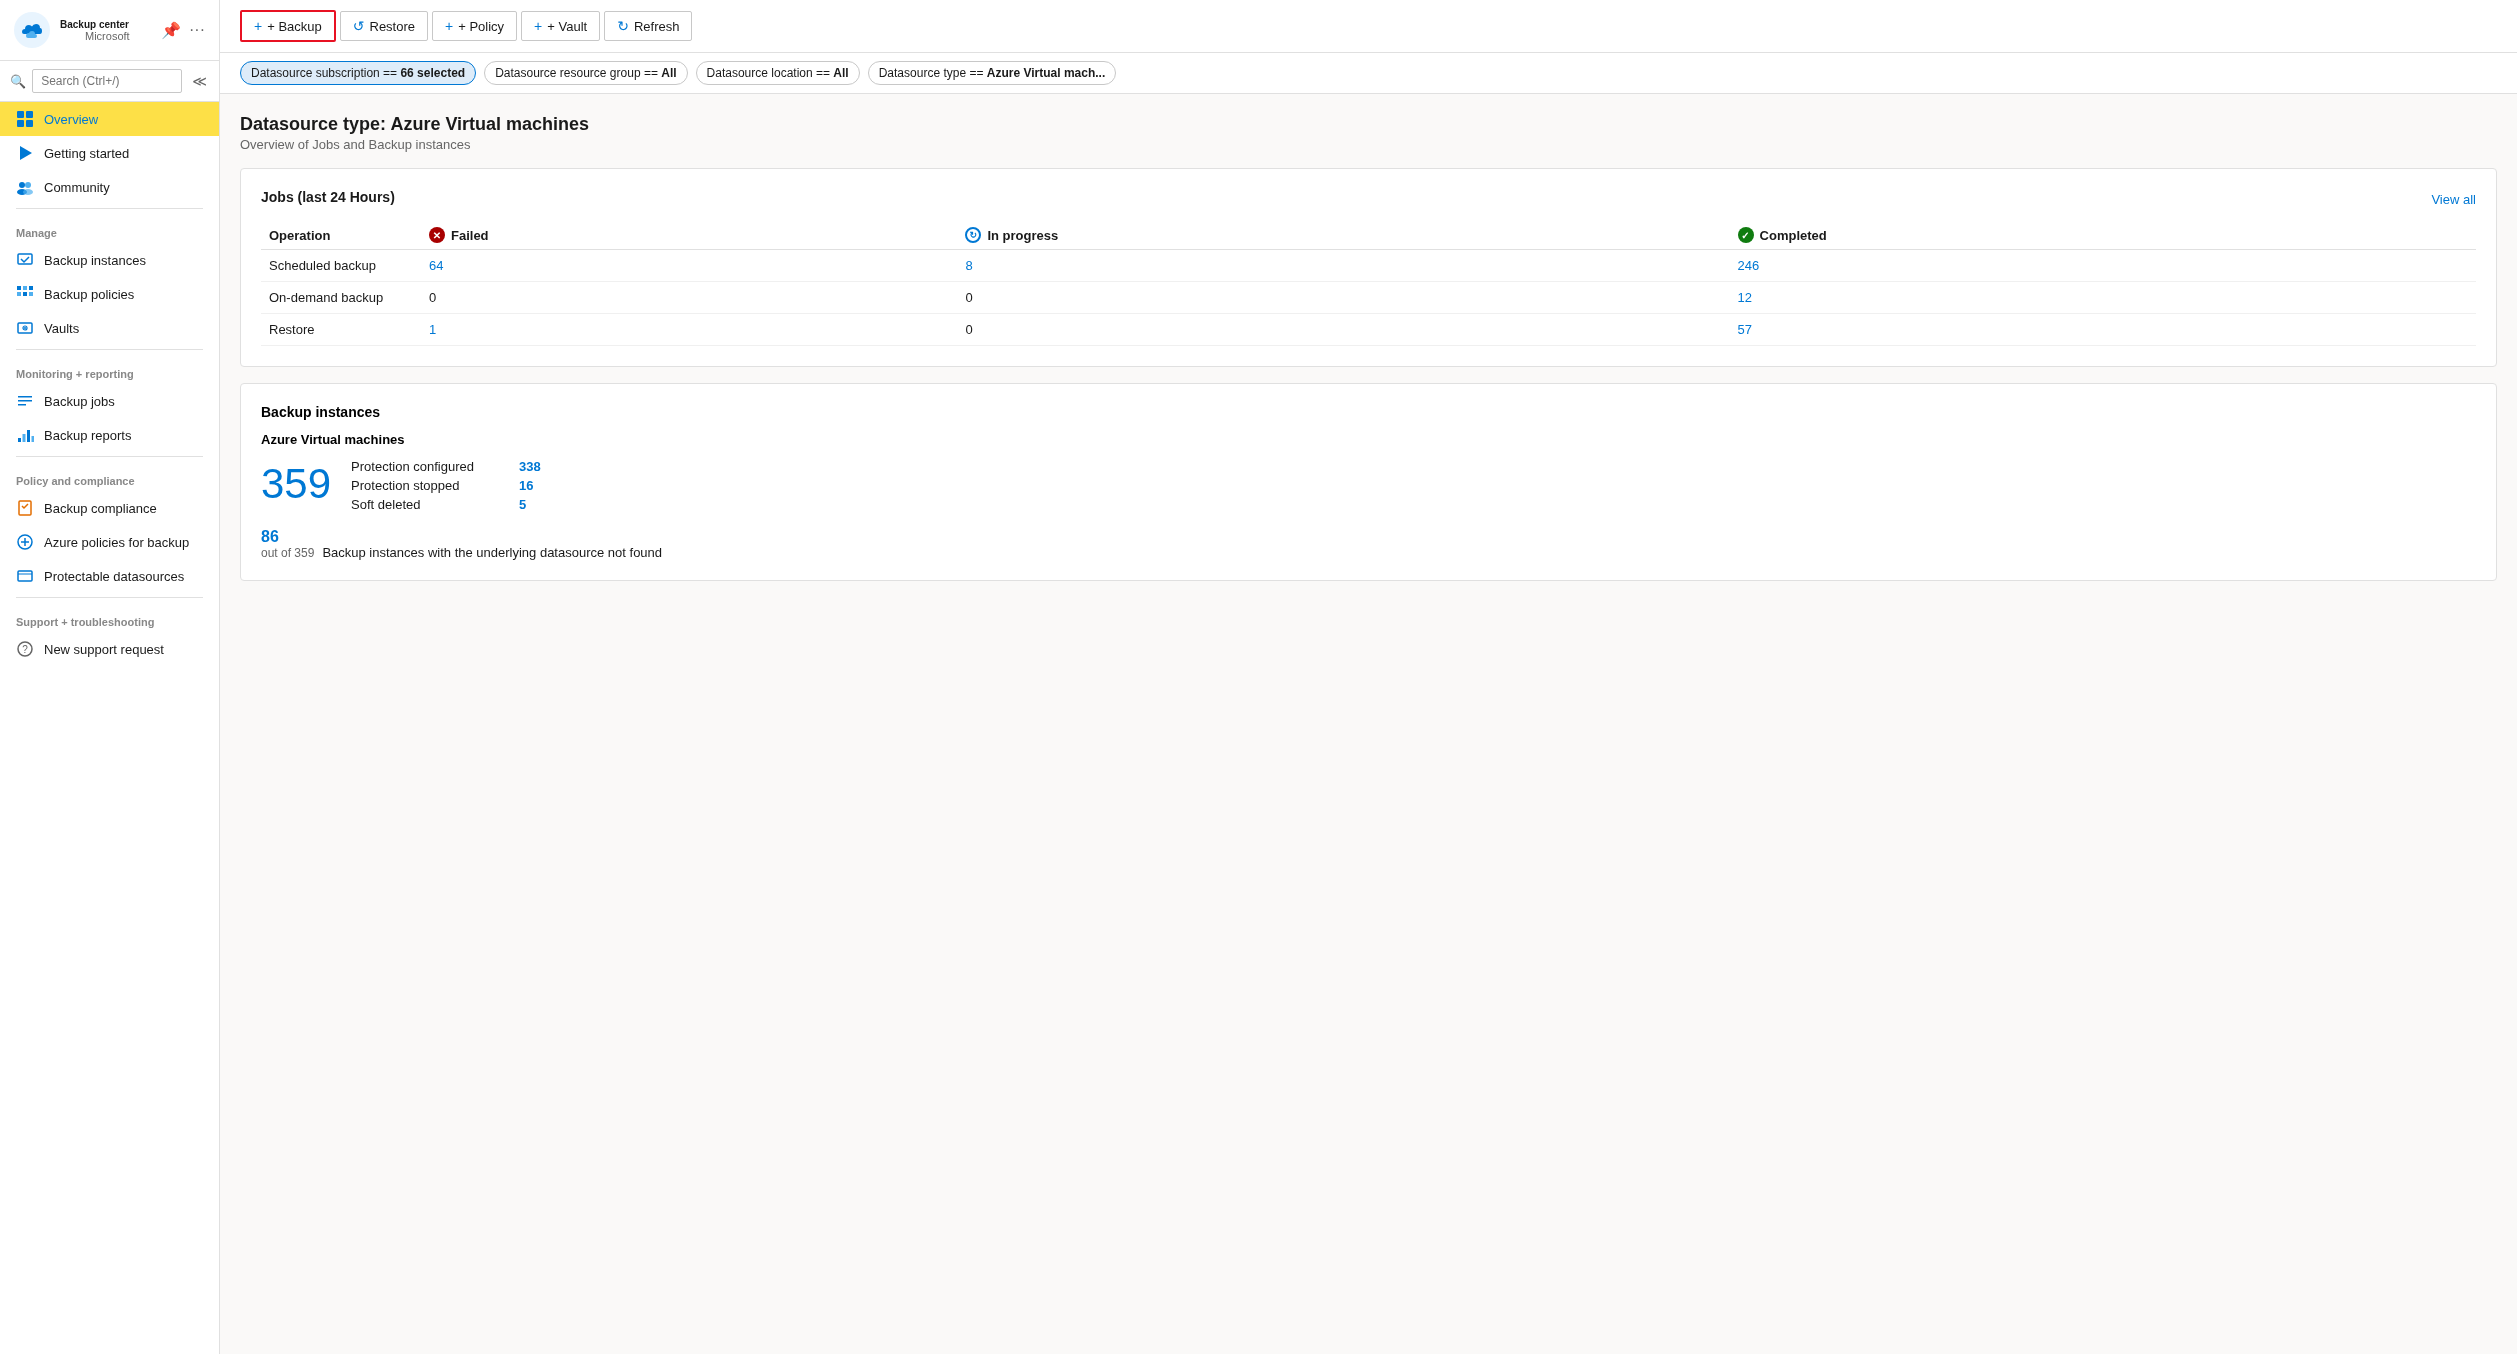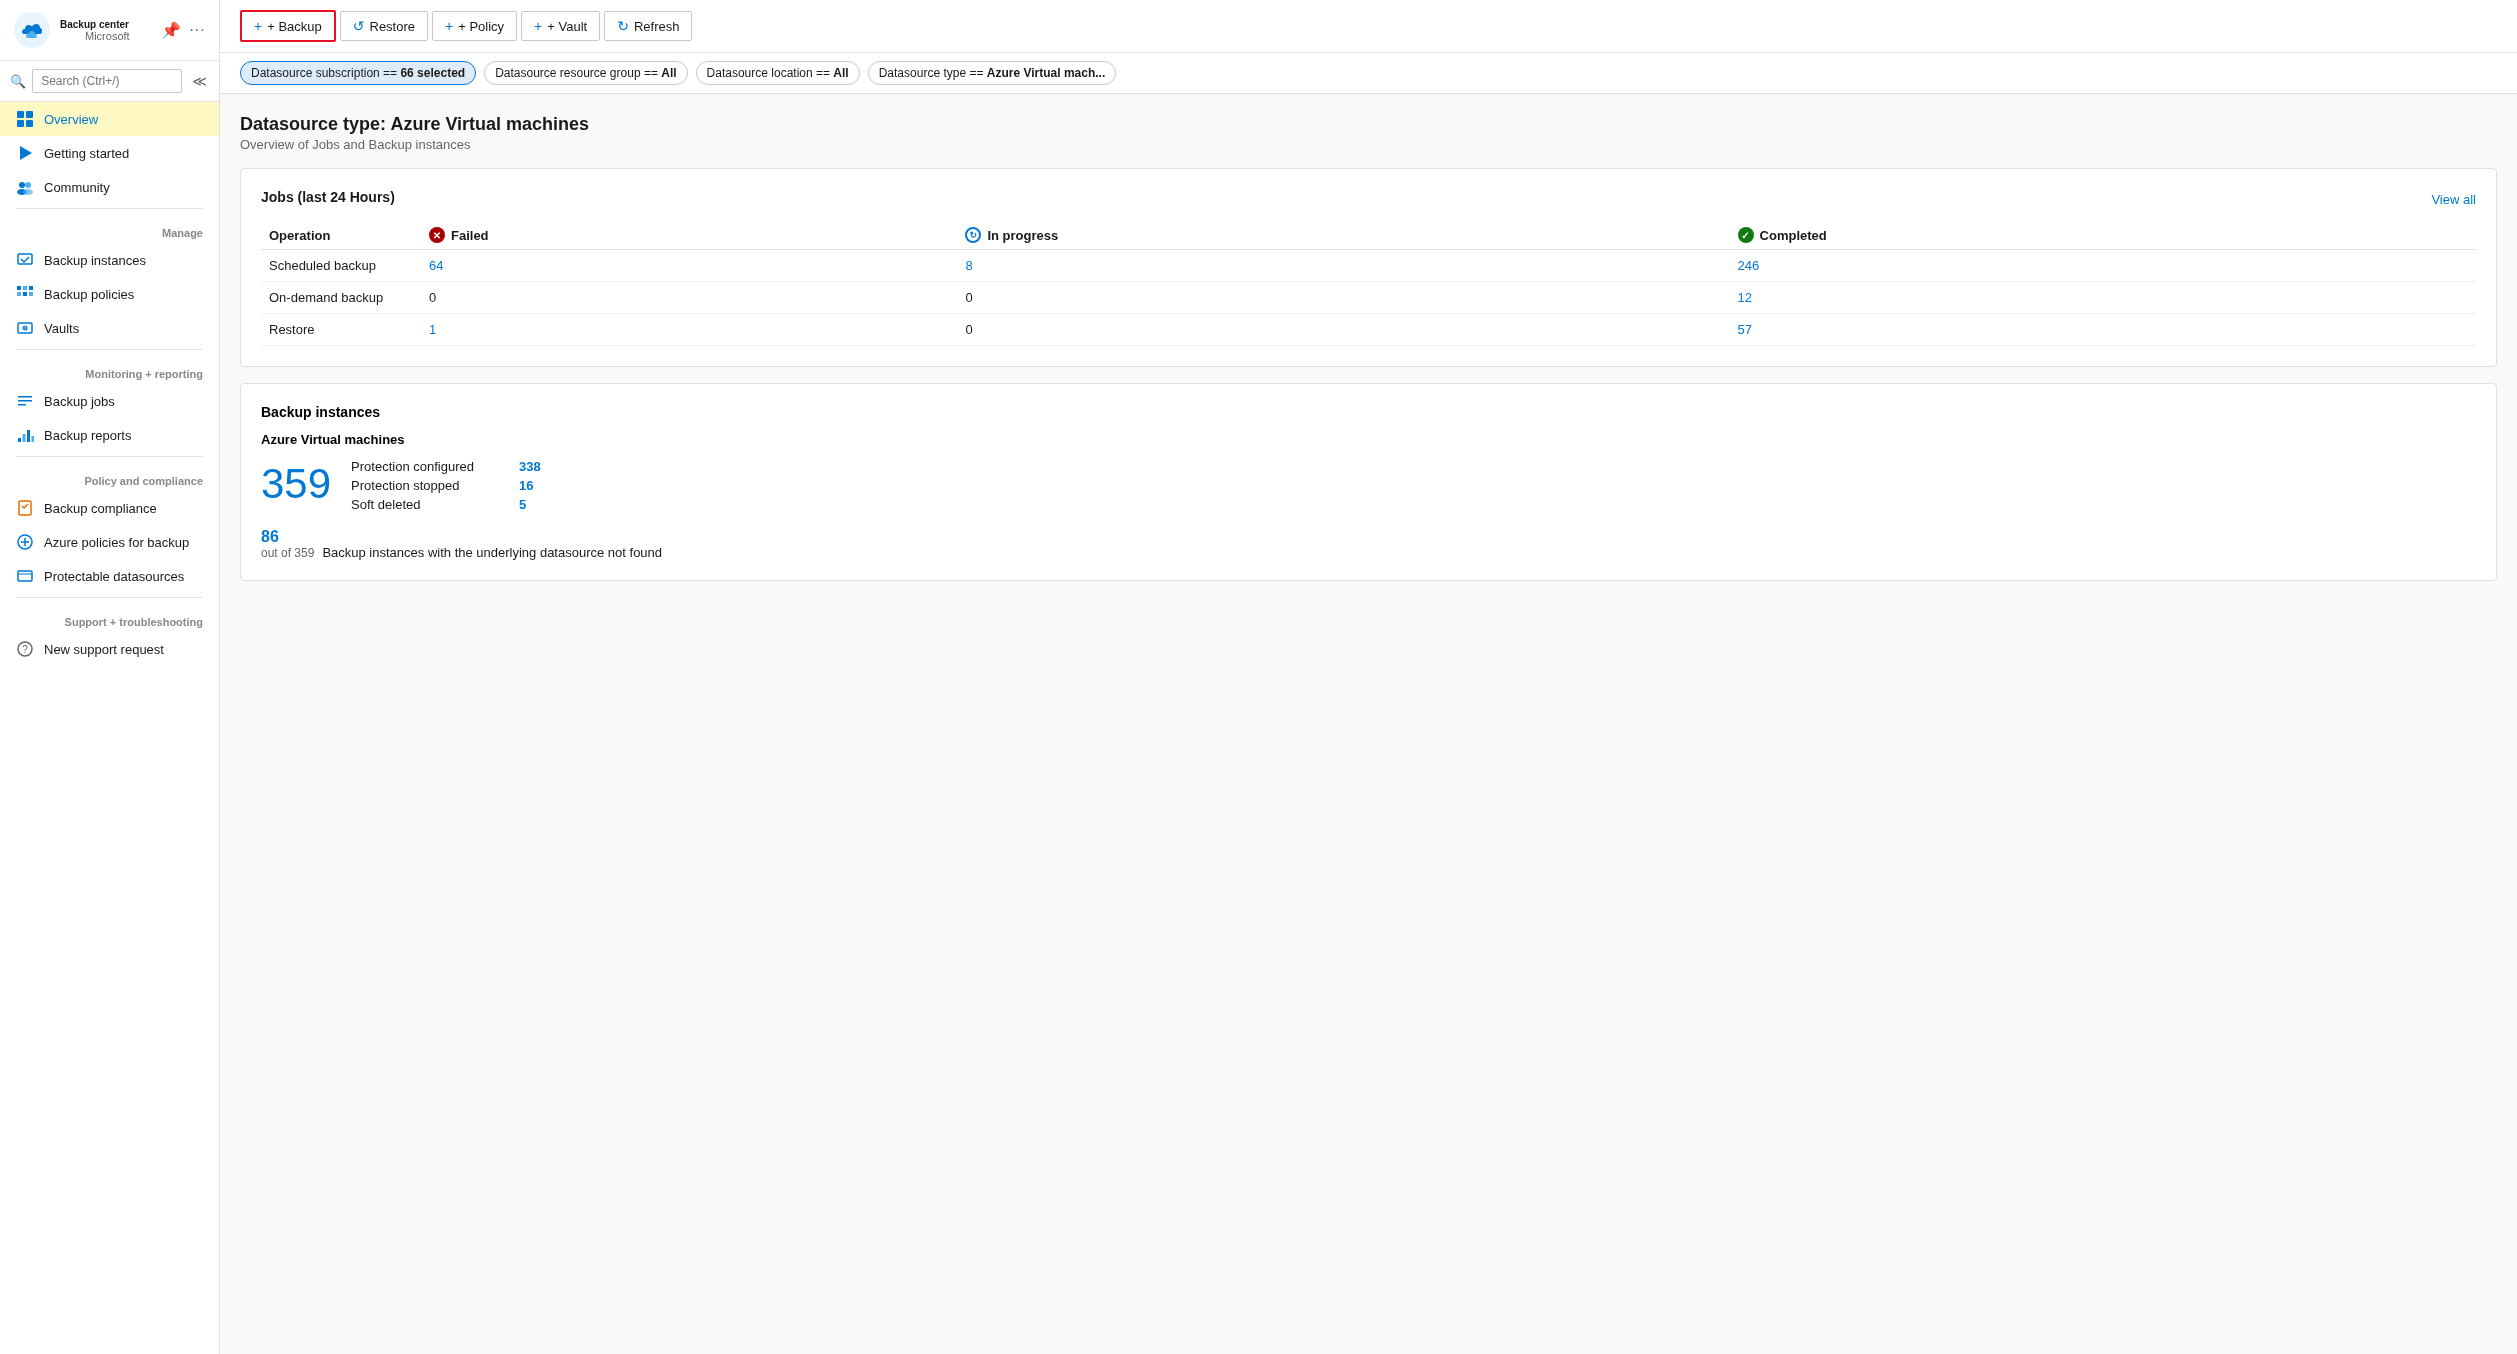--- a/index.html
+++ b/index.html
@@ -62,30 +62,29 @@
     .sidebar-item {
       display: flex;
       align-items: center;
       gap: 10px;
       padding: 8px 16px;
       cursor: pointer;
       color: #1a1a1a;
       font-size: 13px;
       transition: background 0.1s;
     }
-    .sidebar-item.active { background: #fef9c3; color: #0078d4; }
+    .sidebar-item.active { background: #fde047; color: #0078d4; }
     .sidebar-item .item-icon { width: 18px; height: 18px; flex-shrink: 0; display: flex; align-items: center; justify-content: center; font-size: 14px; }
 
     .sidebar-section-label {
       font-size: 11px;
       font-weight: 600;
       color: #888;
       padding: 14px 16px 4px;
       text-transform: none;
-      text-align: right;
     }
     .sidebar-divider { border: none; border-top: 1px solid #e0e0e0; margin: 4px 16px; }
 
     
     .main {
       flex: 1;
       display: flex;
       flex-direction: column;
       overflow: hidden;
       background: #fff;

